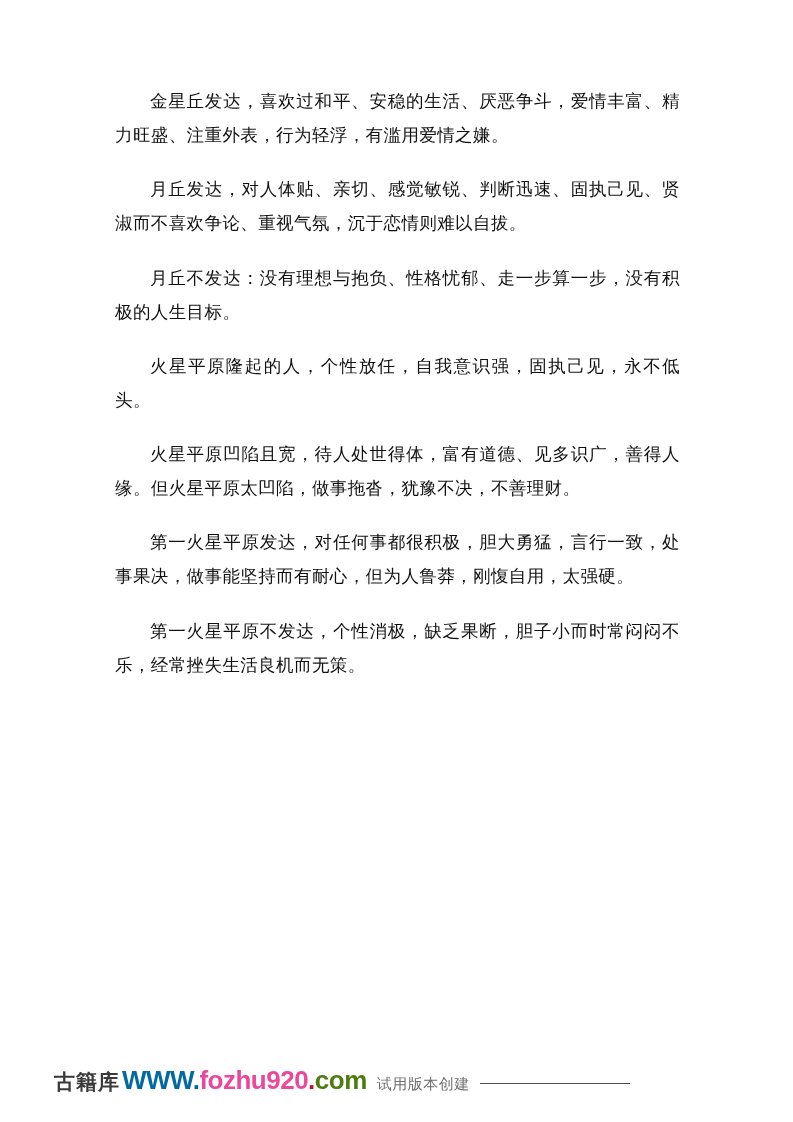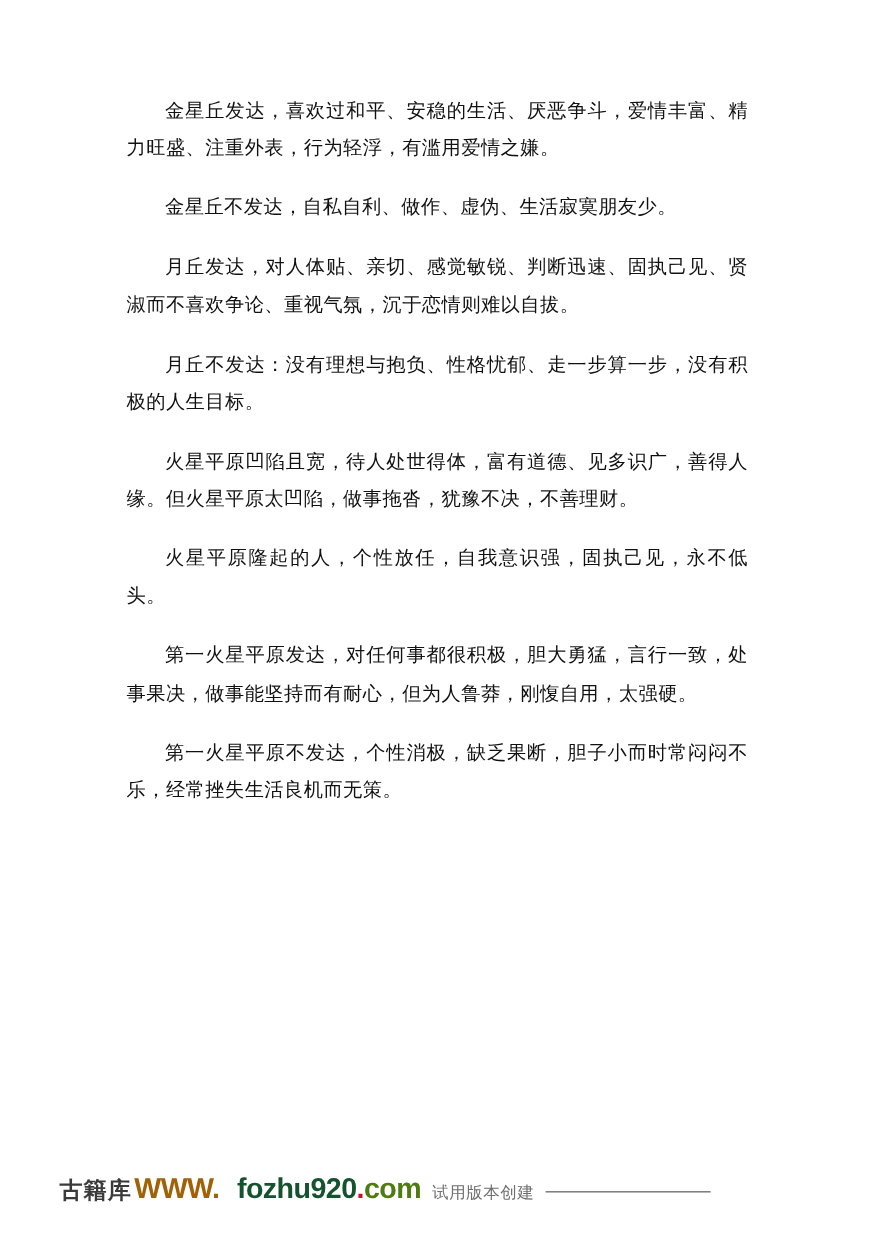--- a/index.html
+++ b/index.html
@@ -66,23 +66,23 @@
     color: #3a3a3a;
     letter-spacing: 1px;
     margin-right: 2px;
   }
   .brand-url {
     font-family: "Liberation Sans", sans-serif;
     font-size: 26px;
     font-weight: bold;
     letter-spacing: -0.5px;
   }
-  .brand-url .u-www { color: #a16207; }
+  .brand-url .u-www { color: #0369a1; }
   .brand-url .u-dot { color: #c8102e; }
-  .brand-url .u-main { color: #14532d; margin-left: 16px; }
+  .brand-url .u-main { color: #ec4899; }
   .brand-url .u-com { color: #4d7c0f; }
   .trial-text {
     font-family: Liberation Serif, serif;
     font-size: 15px;
     color: #6f6f6f;
     margin-left: 10px;
     letter-spacing: 0.5px;
   }
   .footer-rule {
     display: inline-block;
@@ -94,25 +94,24 @@
     top: -5px;
   }
 </style>
 </head>
 <body>
 
 <div class="page">
 
   <div class="content">
     <p class="para">金星丘发达，喜欢过和平、安稳的生活、厌恶争斗，爱情丰富、精力旺盛、注重外表，行为轻浮，有滥用爱情之嫌。</p>
-    <p class="para">金星丘不发达，自私自利、做作、虚伪、生活寂寞朋友少。</p>
     <p class="para">月丘发达，对人体贴、亲切、感觉敏锐、判断迅速、固执己见、贤淑而不喜欢争论、重视气氛，沉于恋情则难以自拔。</p>
     <p class="para">月丘不发达：没有理想与抱负、性格忧郁、走一步算一步，没有积极的人生目标。</p>
+    <p class="para">火星平原隆起的人，个性放任，自我意识强，固执己见，永不低头。</p>
     <p class="para">火星平原凹陷且宽，待人处世得体，富有道德、见多识广，善得人缘。但火星平原太凹陷，做事拖沓，犹豫不决，不善理财。</p>
-    <p class="para">火星平原隆起的人，个性放任，自我意识强，固执己见，永不低头。</p>
     <p class="para">第一火星平原发达，对任何事都很积极，胆大勇猛，言行一致，处事果决，做事能坚持而有耐心，但为人鲁莽，刚愎自用，太强硬。</p>
     <p class="para">第一火星平原不发达，个性消极，缺乏果断，胆子小而时常闷闷不乐，经常挫失生活良机而无策。</p>
   </div>
 
   <div class="footer">
     <div class="footer-inner">
       <span class="brand-cn">古籍库</span>
       <span class="brand-url"><span class="u-www">WWW.</span><span class="u-main">fozhu920</span><span class="u-dot">.</span><span class="u-com">com</span></span>
       <span class="trial-text">试用版本创建</span>
       <span class="footer-rule"></span>

